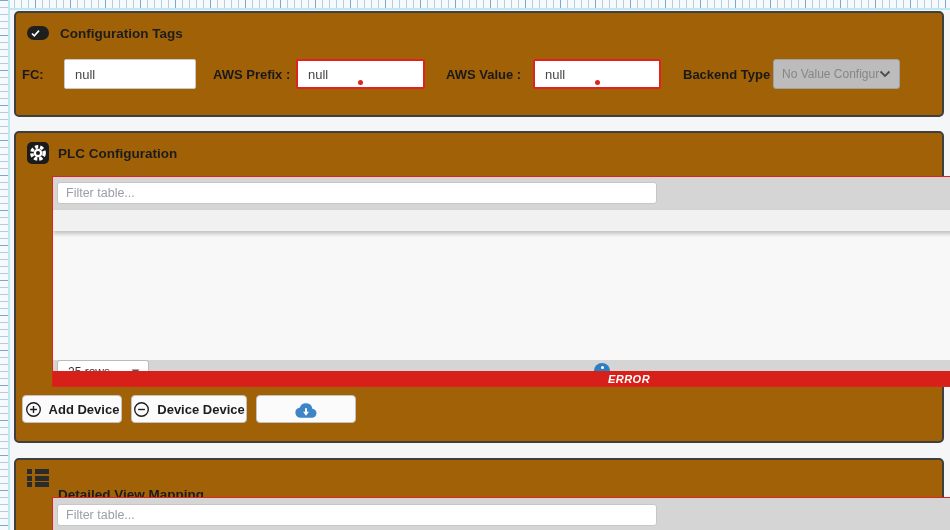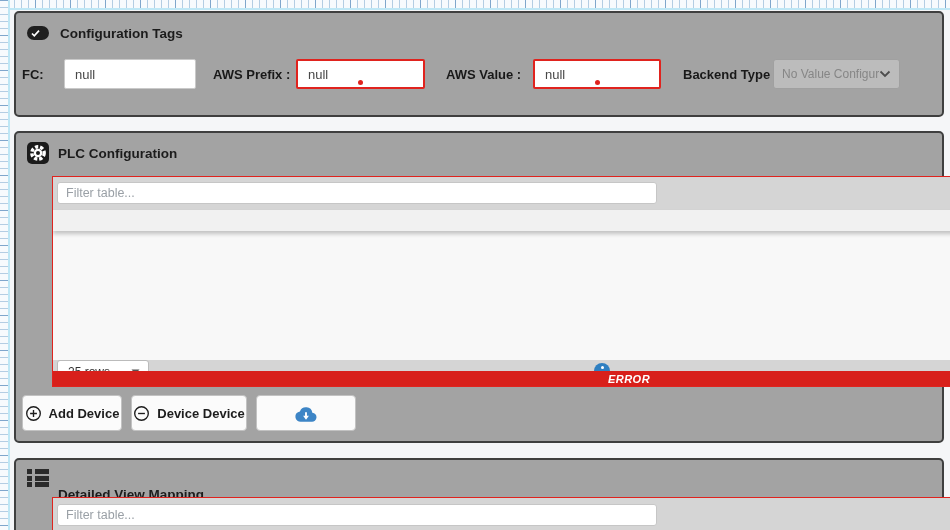--- a/index.html
+++ b/index.html
@@ -24,21 +24,21 @@
     left:0; top:0; width:10px; height:530px;
     background:
       repeating-linear-gradient(to bottom, #7fa6cc 0 1px, transparent 1px 35px),
       repeating-linear-gradient(to bottom, #b4cde3 0 1px, transparent 1px 7px),
       #f7fafd;
     border-right:2px solid #bfe7f5;
   }
 
   
   .panel {
-    background:#a3a3a3;
+    background:#a16207;
     border:2px solid #3f3f3f;
     border-radius:5px;
     z-index:2;
   }
   .panel-title {
     font-size:13.5px; font-weight:bold; color:#1c1c1c; white-space:nowrap;
   }
 
   
   .toggle-icon { width:22px; height:14px; background:#1f1f1f; border-radius:7px; }
@@ -89,21 +89,21 @@
     border-radius:50%; background:#fff;
   }
   .error-bar { background:#d8201b; z-index:5; }
   .error-label {
     position:absolute; left:576px; top:50%; transform:translate(-50%,-50%);
     color:#fff; font-size:11px; font-weight:bold; letter-spacing:0.5px;font-style:italic;
   }
 
   
   .btn {
-    height:36px; background:#fbfbfb; border:1px solid #c2c2c2; border-radius:4px;
+    height:28px; background:#fbfbfb; border:1px solid #c2c2c2; border-radius:4px;
     display:flex; align-items:center; justify-content:center; gap:7px;
     font-family:"Liberation Sans", sans-serif; font-size:13px; font-weight:bold; color:#1d1d1d;
     cursor:pointer;
   }
 </style>
 </head>
 <body>
 
 <div class="abs ruler-top"></div>
 <div class="abs ruler-left"></div>

